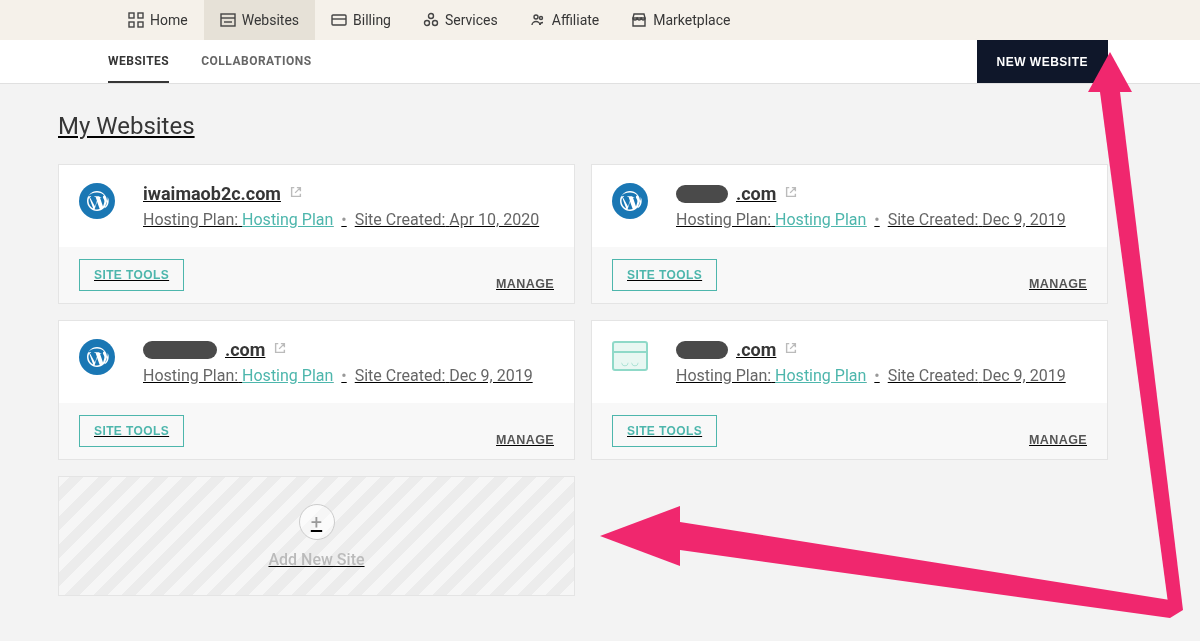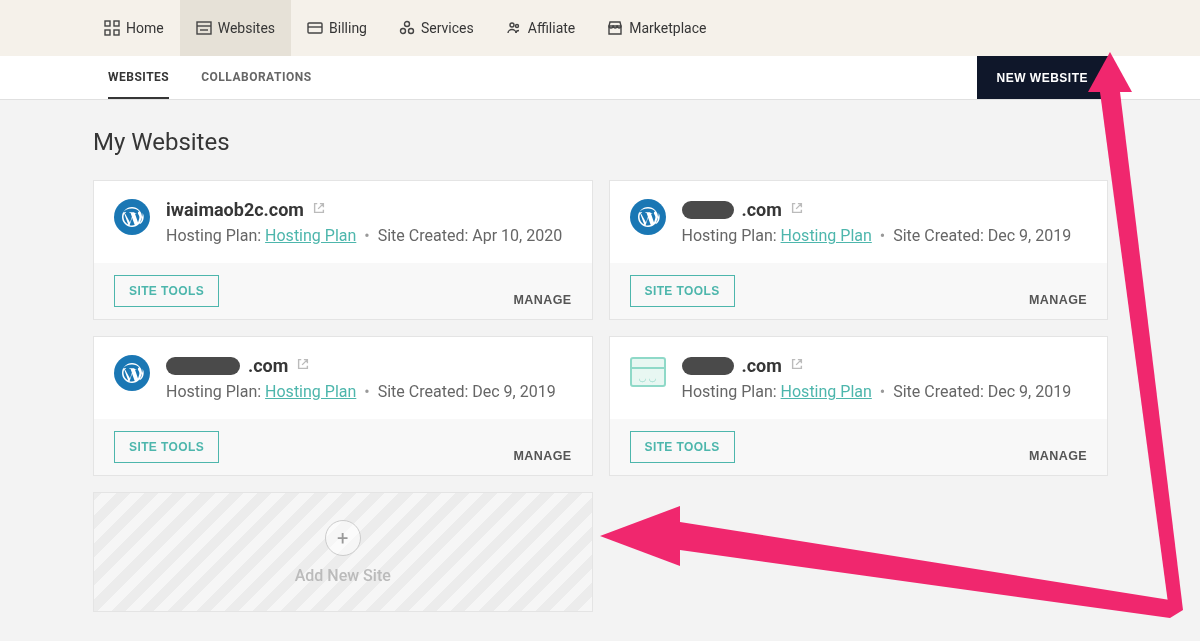--- a/index.html
+++ b/index.html
@@ -5,24 +5,24 @@
     * { margin: 0; padding: 0; box-sizing: border-box; }
     body {
       font-family: -apple-system, BlinkMacSystemFont, "Segoe UI", Roboto, sans-serif;
       background: #f3f3f3;
       width: 1200px;
       height: 641px;
       overflow: hidden;
     }
     .top-nav {
       background: #f5f1ea;
-      height: 56px;
+      height: 40px;
       display: flex;
       align-items: stretch;
-      padding-left: 88px;
+      padding-left: 112px;
     }
     .top-nav-item {
       display: flex;
       align-items: center;
       padding: 0 16px;
       font-size: 14px;
       color: #363636;
       gap: 6px;
       cursor: pointer;
     }
@@ -71,41 +71,42 @@
       font-size: 12px;
       font-weight: 700;
       letter-spacing: 0.5px;
       padding: 0 20px;
       display: flex;
       align-items: center;
       border: none;
       cursor: pointer;
     }
     .content {
-      padding: 28px 92px 0 93px;
+      padding: 28px 92px 0 58px;
+      text-decoration: underline;
     }
     .page-title {
       font-size: 24px;
       font-weight: 400;
       color: #363636;
       margin-bottom: 24px;
     }
     .grid {
       display: grid;
       grid-template-columns: 1fr 1fr;
       gap: 16px;
     }
     .site-card {
       background: #fff;
       border: 1px solid #e4e4e4;
     }
     .site-card-top {
       padding: 18px 20px;
       display: flex;
-      gap: 16px;
+      gap: 28px;
     }
     .site-icon {
       width: 36px;
       height: 36px;
       flex-shrink: 0;
     }
     .wp-circle {
       width: 36px;
       height: 36px;
       border-radius: 50%;

